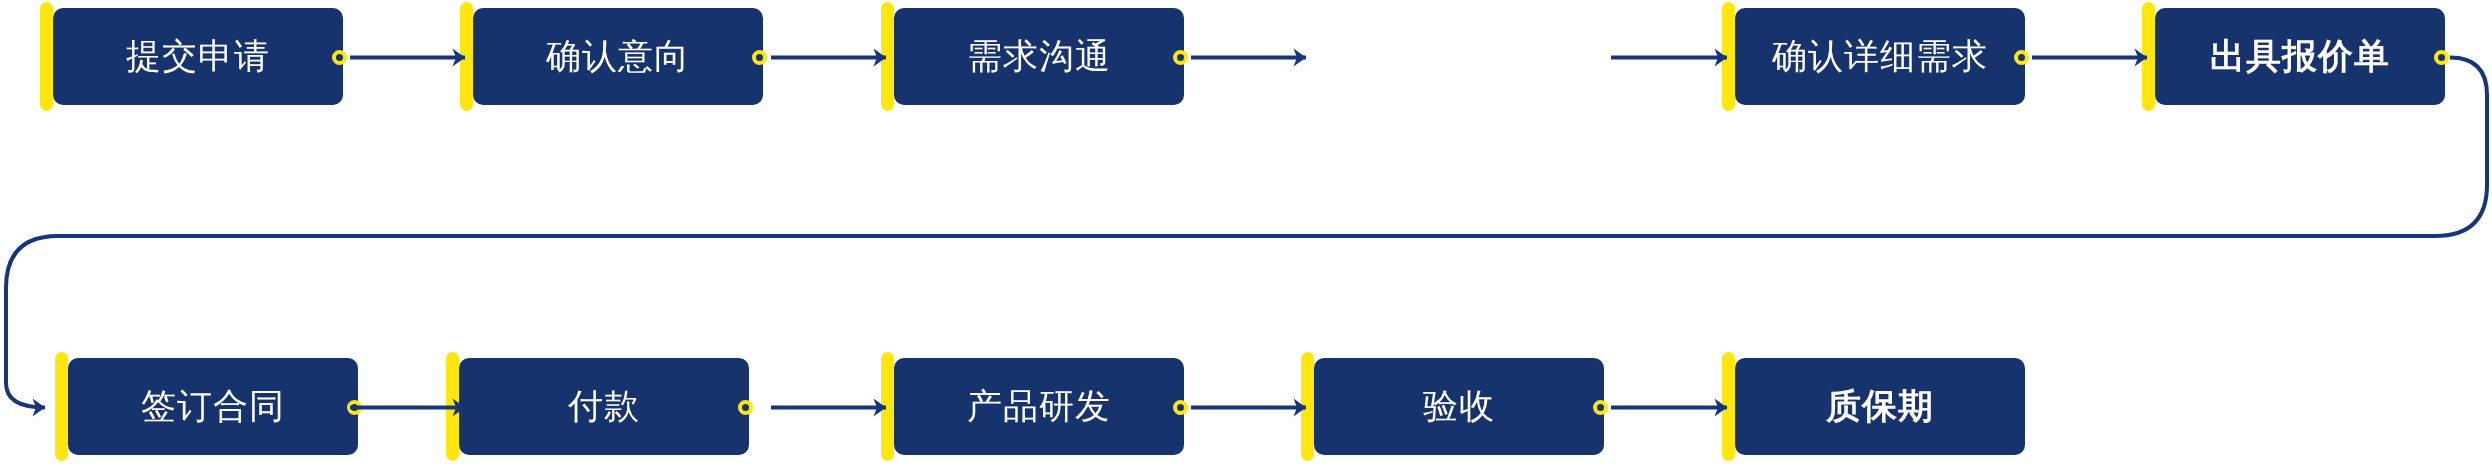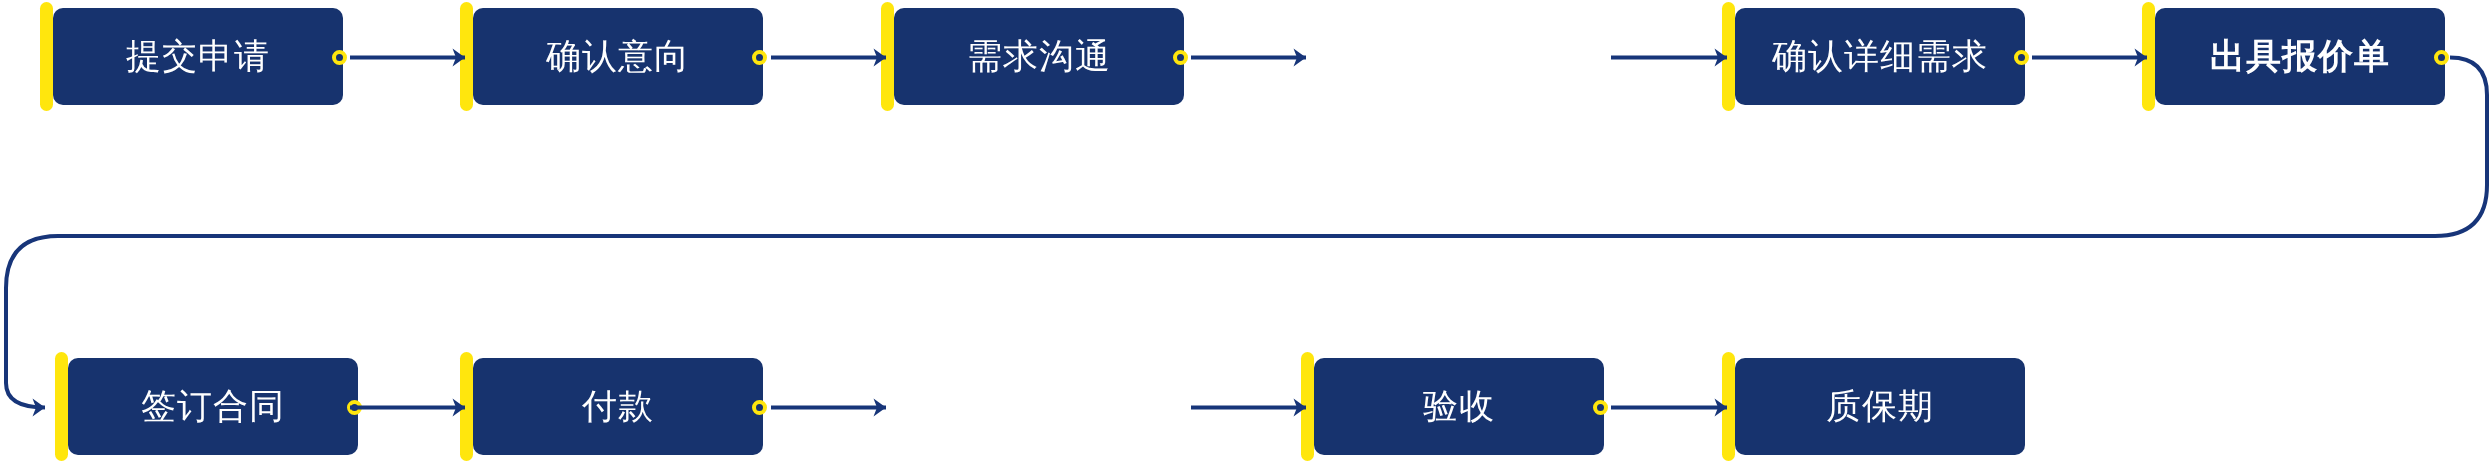--- a/index.html
+++ b/index.html
@@ -44,24 +44,24 @@
   }
   
   .p11 { left:40px;   top:2px; }
   .p12 { left:460px;  top:2px; }
   .p13 { left:881px;  top:2px; }
   .p14 { left:1301px; top:2px; }
   .p15 { left:1722px; top:2px;padding-left:28px; }
   .p16 { left:2142px; top:2px;font-weight:bold; }
   
   .p21 { left:40px;   top:352px;margin-left:15px; }
-  .p22 { left:460px;  top:352px; }
+  .p22 { left:446px;  top:352px; }
   .p23 { left:881px;  top:352px; }
   .p24 { left:1301px; top:352px; }
-  .p25 { left:1722px; top:352px; }
+  .p25 { left:1722px; top:352px;font-weight:bold; }
 </style>
 </head>
 <body>
 
 <div class="canvas">
 
   <svg class="connector-layer" width="2492" height="466" viewBox="0 0 2492 466" xmlns="http://www.w3.org/2000/svg">
     <defs>
       <marker id="ah" viewBox="0 0 15 21" refX="14" refY="10.5" markerWidth="15" markerHeight="21" markerUnits="userSpaceOnUse" orient="auto">
         <path d="M1.5,1.5 L14,10.5 L1.5,19.5 L5,10.5 Z" fill="#173579"></path>
@@ -134,20 +134,27 @@
   </div>
 
   <div class="step p22">
     <span class="bar"></span>
     <div class="card">
       <span class="label">付款</span>
     </div>
     <span class="ring"></span>
   </div>
 
+  <div class="step p23">
+    <span class="bar"></span>
+    <div class="card">
+      <span class="label">产品研发</span>
+    </div>
+    <span class="ring"></span>
+  </div>
 
   <div class="step p24">
     <span class="bar"></span>
     <div class="card">
       <span class="label">验收</span>
     </div>
     <span class="ring"></span>
   </div>
 
   <div class="step p25">

